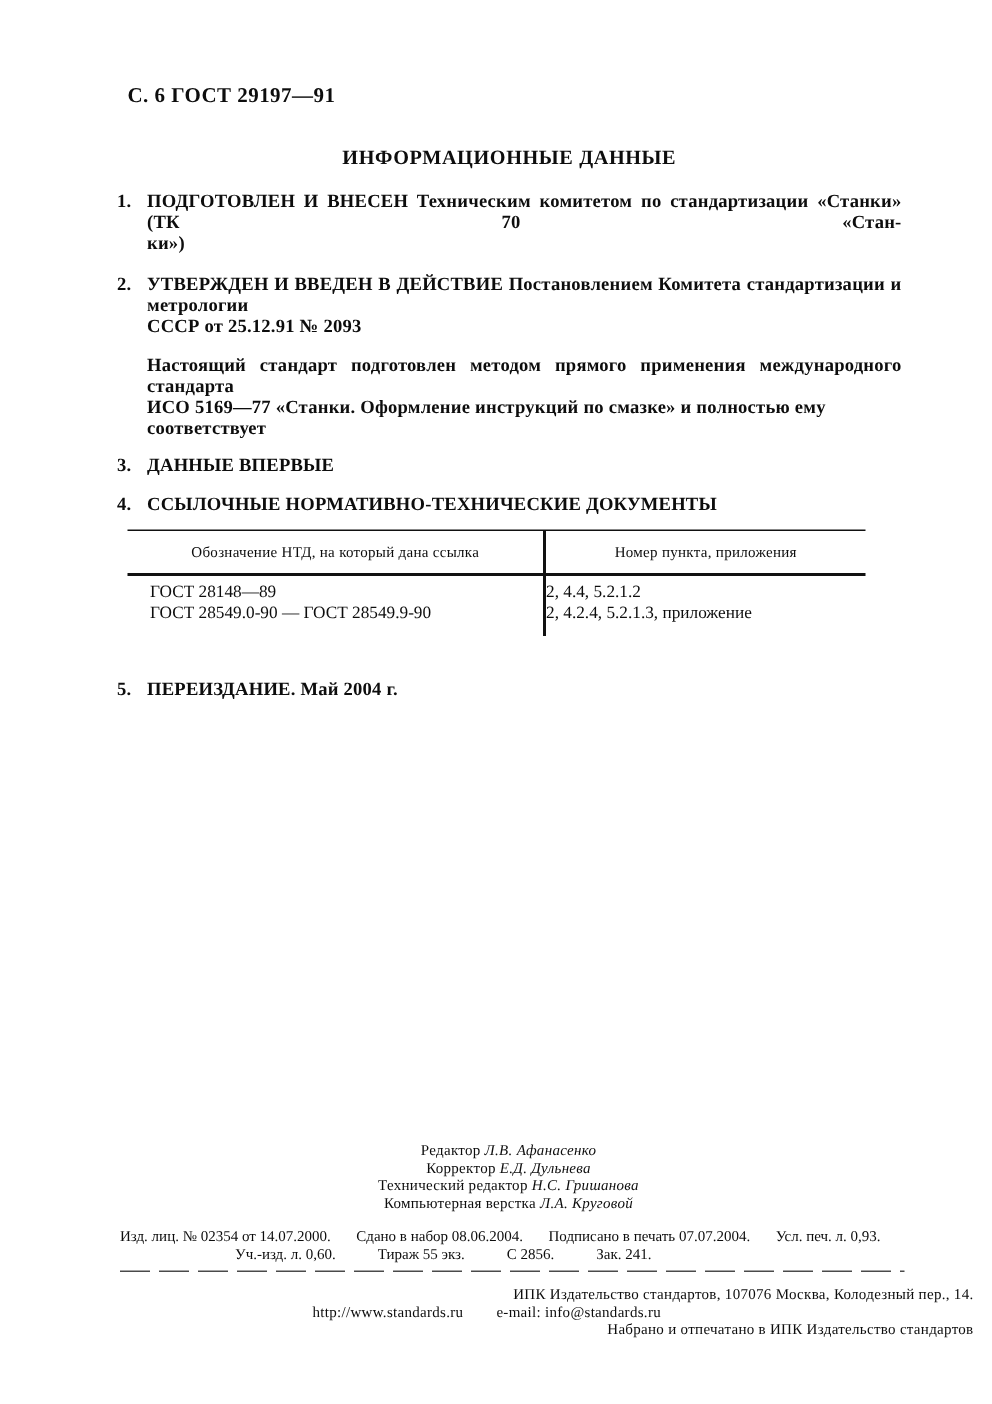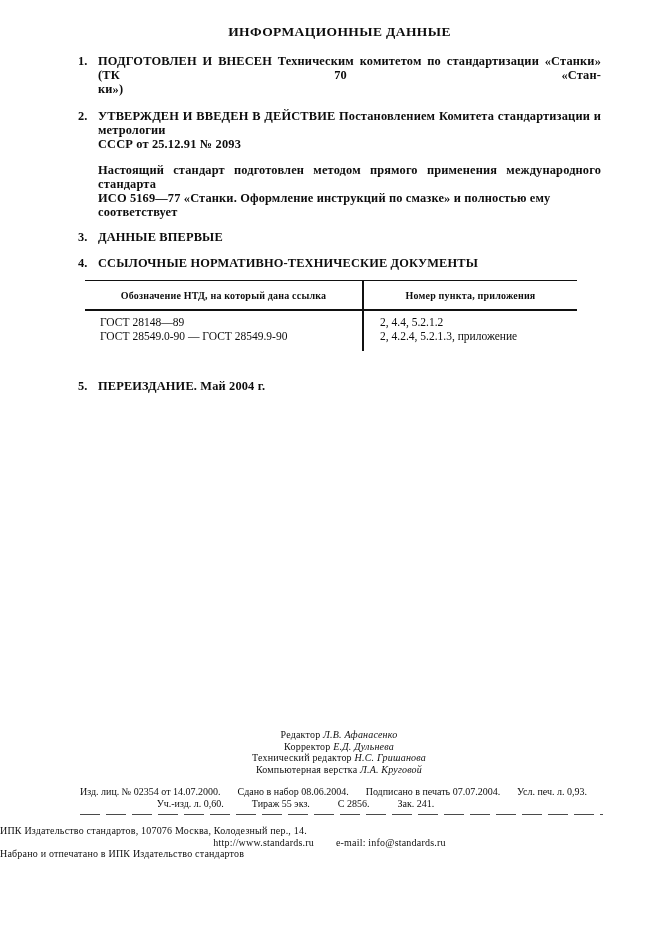--- a/index.html
+++ b/index.html
@@ -52,37 +52,37 @@
   .mt4 { margin-top: 12px; }
   .mt5 { margin-top: 28px; }
 
   .ref-table {
     margin: 10px 0 0 7px;
     width: 492px;
     border-collapse: collapse;
     border-top: 1.5px solid #111;
   }
   .ref-table th {
-    font-weight: bold;
+    font-weight: normal;
     font-size: 10px;
     text-align: center;
     vertical-align: middle;
     height: 26px;
     border-bottom: 2px solid #111;
     letter-spacing: 0.2px;
   }
   .ref-table td {
     font-size: 11.5px;
     line-height: 14px;
     padding: 0;
     vertical-align: top;
   }
   .ref-table .c1 { width: 262px; border-right: 2px solid #111; }
   .ref-table td.c1 { padding-left: 15px; }
-  .ref-table td.c2 { padding-left: 16px; }
+  .ref-table td.c2 { }
   .ref-table tr.first td { padding-top: 4px; }
   .ref-table tr.last td { padding-bottom: 8px; }
 
   .credits {
     position: absolute;
     top: 705px; left: 0; right: 0;
     text-align: center;
     font-size: 10px;
     line-height: 11.5px;
     letter-spacing: 0.2px;
@@ -109,37 +109,38 @@
     left: -38px;
   }
   .dashline {
     position: absolute;
     top: 790px; left: 80px; right: 58px;
     height: 1px;
     background: repeating-linear-gradient(90deg, #4a4a4a 0 20px, rgba(0,0,0,0) 20px 26px);
   }
   .publisher {
     position: absolute;
-    top: 801px; left: 0; right: 2px;
-    text-align: left;
+    top: 801px; left: 0; right: 12px;
+    text-align: right;
     font-size: 10px;
     line-height: 11.5px;
     letter-spacing: 0.2px;
   }
   .pub-contacts {
     display: flex;
     justify-content: center;
     gap: 22px;
   }
 </style>
 </head>
 <body>
 
 <div class="page">
 
+  <div class="page-header">С. 6 ГОСТ 29197—91</div>
 
   <div class="doc-title">ИНФОРМАЦИОННЫЕ ДАННЫЕ</div>
 
   <div class="item mt1">
     <span class="num">1.</span>
     <div class="jline">ПОДГОТОВЛЕН И ВНЕСЕН Техническим комитетом по стандартизации «Станки» (ТК 70 «Стан-</div>
     <div class="plain">ки»)</div>
   </div>
 
   <div class="item mt2">

